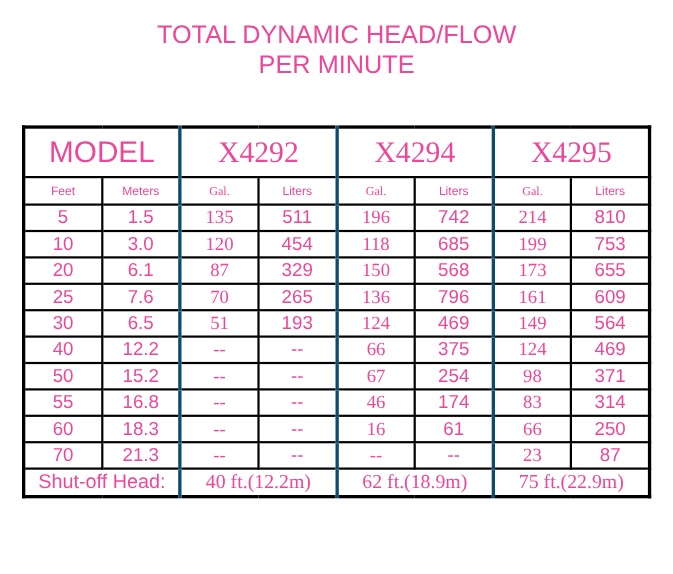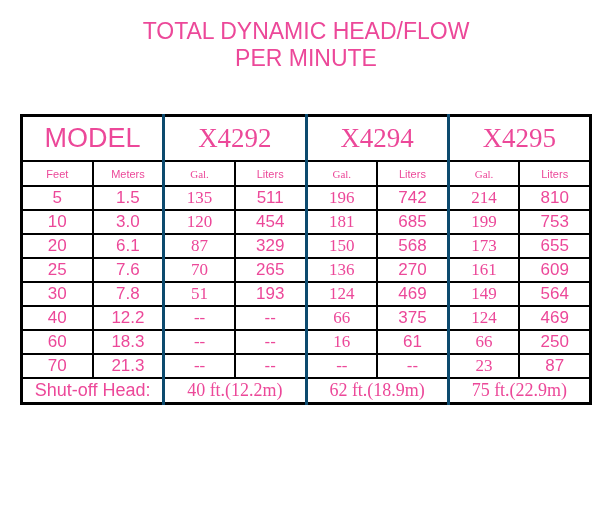--- a/index.html
+++ b/index.html
@@ -115,64 +115,84 @@
           <td class="gs">196</td>
           <td>742</td>
           <td class="gs">214</td>
           <td>810</td>
         </tr>
         <tr>
           <td>10</td>
           <td>3.0</td>
           <td class="gs">120</td>
           <td>454</td>
-          <td class="gs">181</td>
+          <td class="gs">118</td>
           <td>685</td>
           <td class="gs">199</td>
           <td>753</td>
         </tr>
         <tr>
           <td>20</td>
           <td>6.1</td>
           <td class="gs">87</td>
           <td>329</td>
           <td class="gs">150</td>
           <td>568</td>
           <td class="gs">173</td>
           <td>655</td>
         </tr>
         <tr>
           <td>25</td>
           <td>7.6</td>
           <td class="gs">70</td>
           <td>265</td>
           <td class="gs">136</td>
-          <td>270</td>
+          <td>796</td>
           <td class="gs">161</td>
           <td>609</td>
         </tr>
         <tr>
           <td>30</td>
-          <td>7.8</td>
+          <td>6.5</td>
           <td class="gs">51</td>
           <td>193</td>
           <td class="gs">124</td>
           <td>469</td>
           <td class="gs">149</td>
           <td>564</td>
         </tr>
         <tr>
           <td>40</td>
           <td>12.2</td>
           <td class="gs">--</td>
           <td>--</td>
           <td class="gs">66</td>
           <td>375</td>
           <td class="gs">124</td>
           <td>469</td>
+        </tr>
+        <tr>
+          <td>50</td>
+          <td>15.2</td>
+          <td class="gs">--</td>
+          <td>--</td>
+          <td class="gs">67</td>
+          <td>254</td>
+          <td class="gs">98</td>
+          <td>371</td>
+        </tr>
+        <tr>
+          <td>55</td>
+          <td>16.8</td>
+          <td class="gs">--</td>
+          <td>--</td>
+          <td class="gs">46</td>
+          <td>174</td>
+          <td class="gs">83</td>
+          <td>314</td>
         </tr>
         <tr>
           <td>60</td>
           <td>18.3</td>
           <td class="gs">--</td>
           <td>--</td>
           <td class="gs">16</td>
           <td>61</td>
           <td class="gs">66</td>
           <td>250</td>

